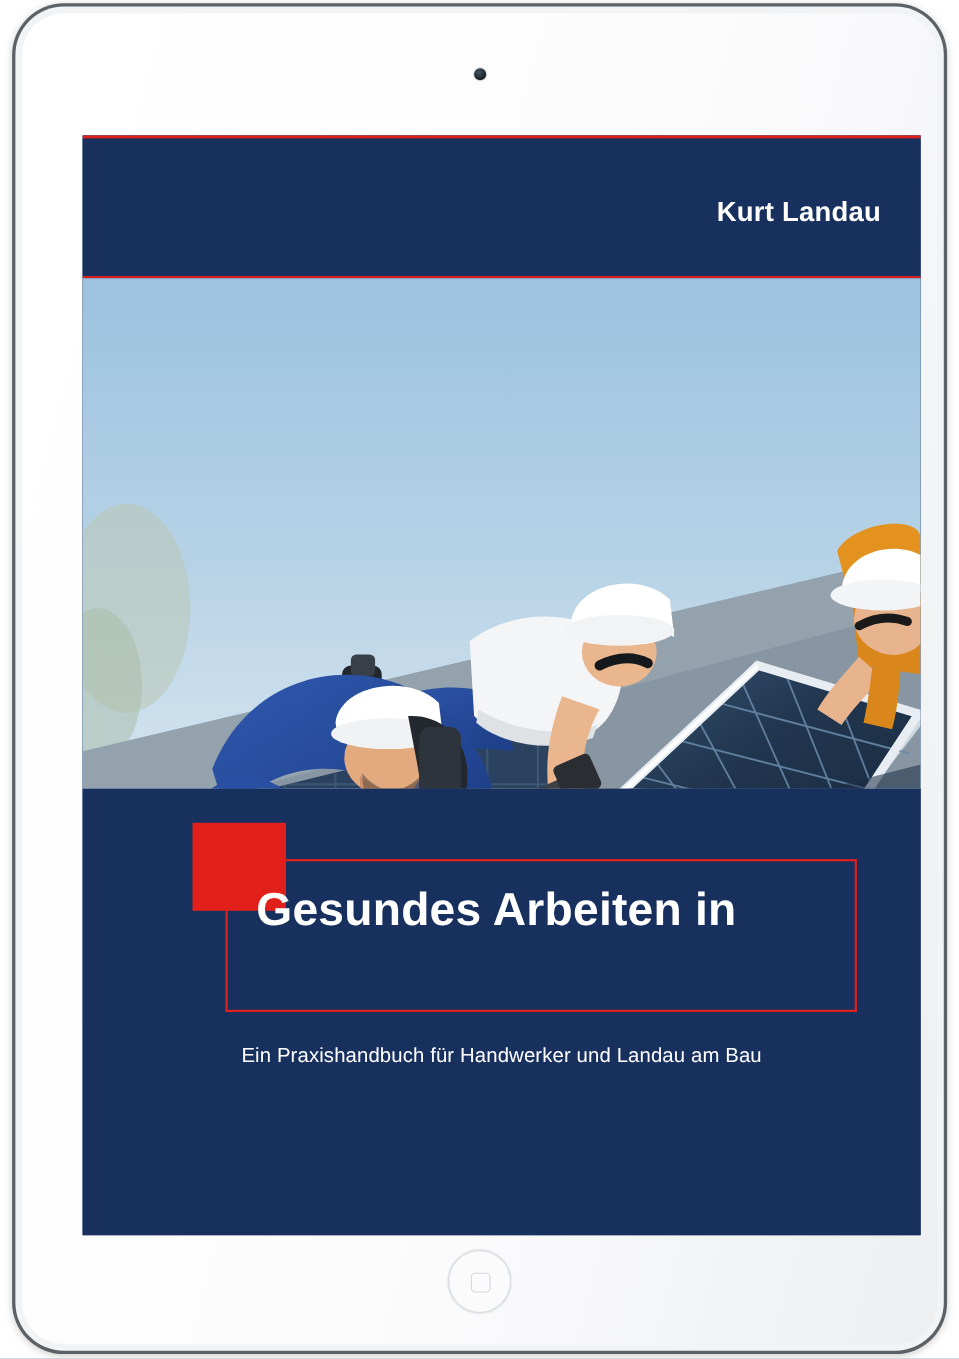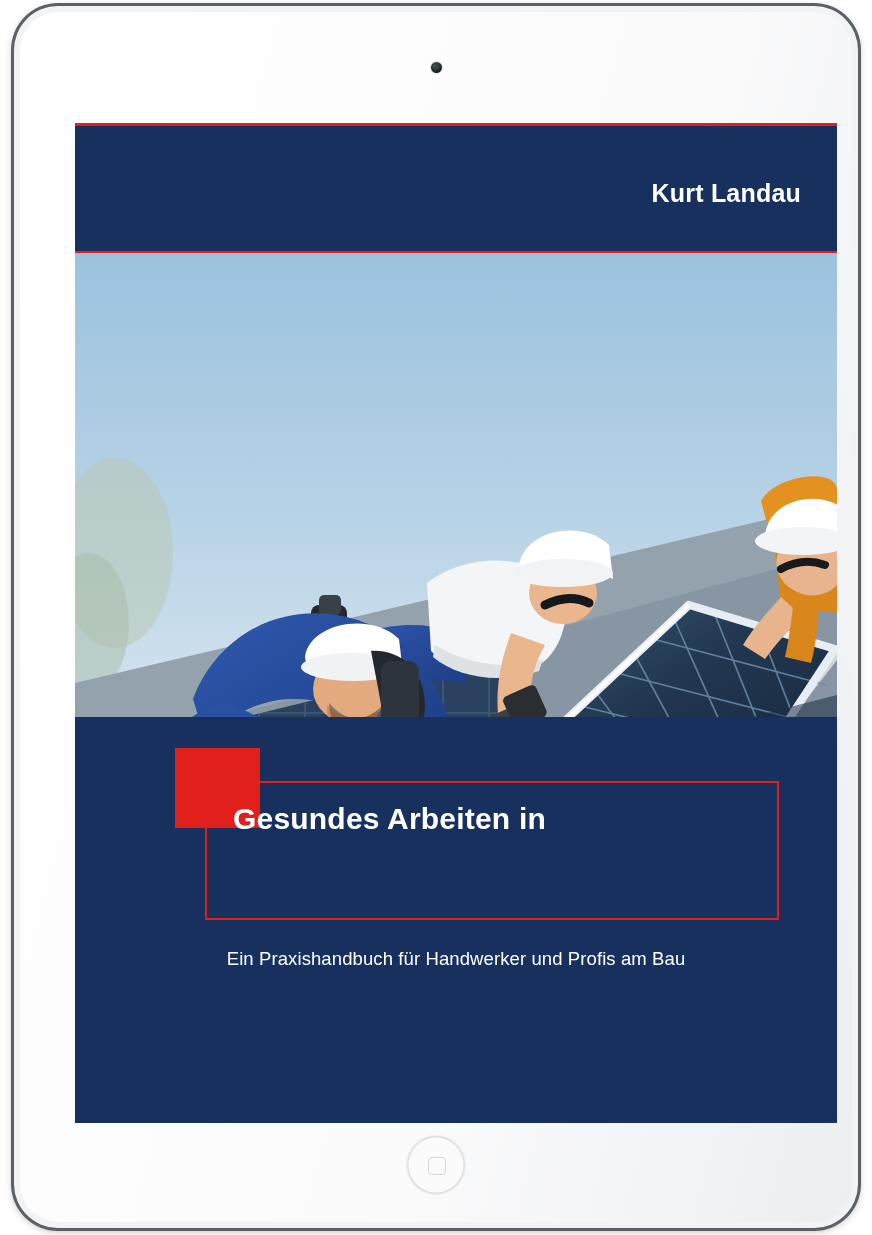--- a/index.html
+++ b/index.html
@@ -154,21 +154,21 @@
     height: 135px;
     border: 2px solid #e2201b;
     background: transparent;
   }
   .title-text {
     position: absolute;
     left: 158px;
     top: 676px;
     width: 560px;
     color: #ffffff;
-    font-size: 30px;
+    font-size: 42px;
     font-weight: bold;
     line-height: 1.32;
     letter-spacing: 0.2px;
   }
   .subtitle-text {
     position: absolute;
     left: 0;
     top: 825px;
     width: 100%;
     text-align: center;
@@ -352,21 +352,21 @@
         </div>
 
         <div class="lower"></div>
         <div class="red-square"></div>
         <div class="title-box"></div>
 
         <div class="title-text">
           <div>Gesundes Arbeiten in</div>
         </div>
 
-        <div class="subtitle-text">Ein Praxishandbuch für Handwerker und Profis am Bau</div>
+        <div class="subtitle-text">Ein Praxishandbuch für Handwerker und Landau am Bau</div>
       </div>
 
       <div class="home-button">
         <div class="home-square"></div>
       </div>
 
     </div>
   </div>
 </div>
 

